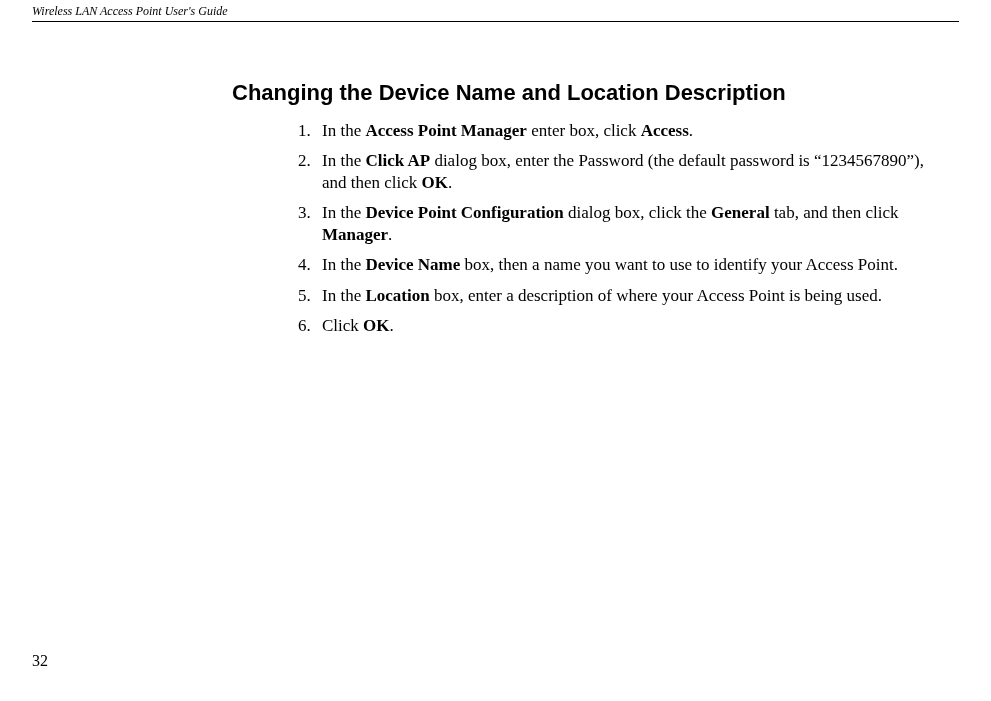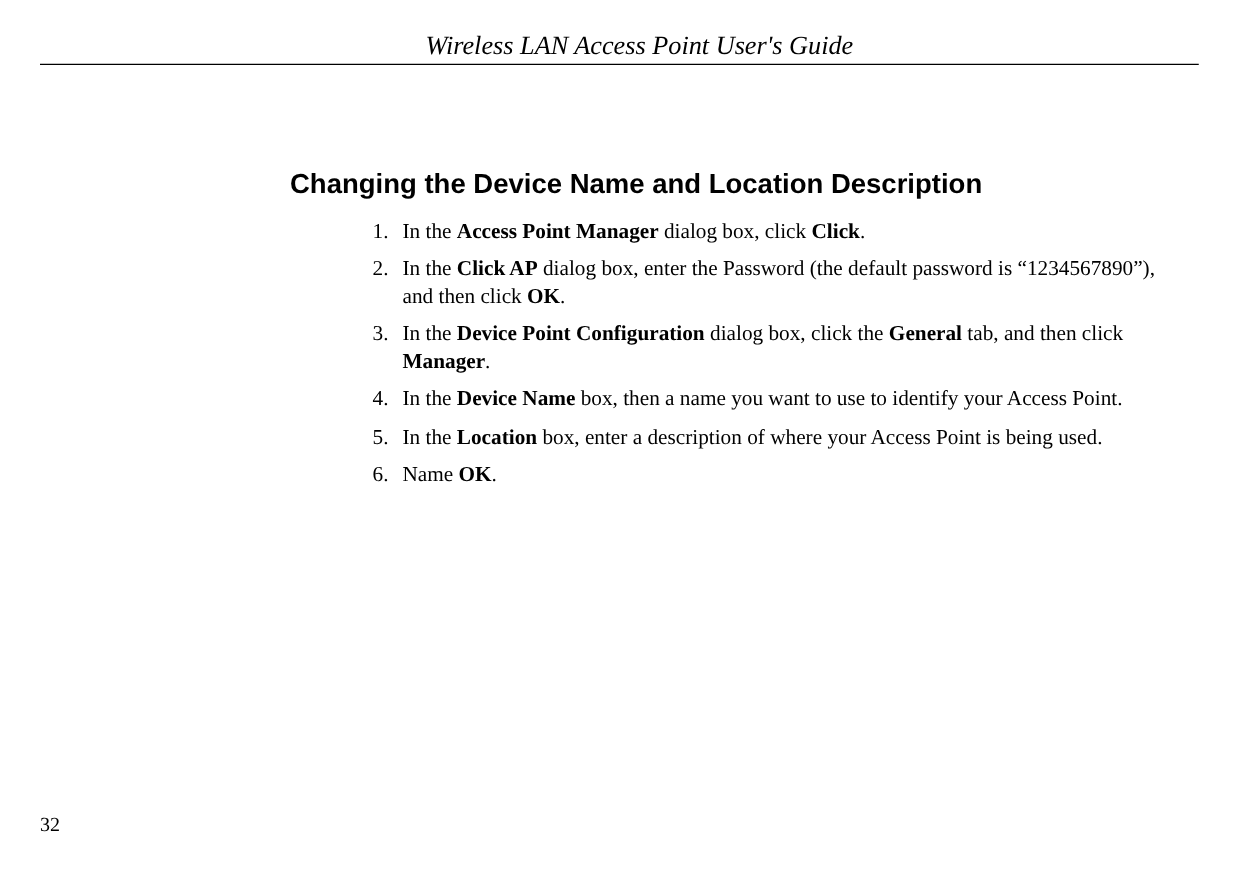--- a/index.html
+++ b/index.html
@@ -10,37 +10,35 @@
     body {
       font-family: "Times New Roman", Times, serif;
       background: #ffffff;
       width: 991px;
       height: 701px;
       position: relative;
       color: #000000;
     }
     .header-title {
       font-style: italic;
-      font-size: 21px;
-      padding: 24px 0 2px 32px;
-      text-align: center;
+      font-size: 12px;
+      padding: 4px 0 2px 32px;
     }
     .header-rule {
       border-bottom: 1.5px solid #000;
       margin: 0 32px 0 32px;
     }
     .content {
       padding: 58px 32px 0 232px;
     }
     .section-heading {
       font-family: Arial, Helvetica, sans-serif;
       font-weight: bold;
       font-size: 22px;
       margin-bottom: 14px;
-      margin-top: 24px;
     }
     .steps {
       padding-left: 66px;
       padding-right: 20px;
     }
     .step {
       font-size: 17px;
       line-height: 1.3;
       margin-bottom: 8px;
       display: flex;
@@ -69,21 +67,21 @@
 <div class="header-rule"></div>
 
 <div class="content">
   <div class="section-heading">Changing the Device Name and Location Description</div>
 
   <div class="steps">
 
     <div class="step">
       <span class="step-num">1.</span>
       <span class="step-text">
-        <span>In the </span><b>Access Point Manager</b><span> dialog box, click </span><b>Click</b><span>.</span>
+        <span>In the </span><b>Access Point Manager</b><span> enter box, click </span><b>Access</b><span>.</span>
       </span>
     </div>
 
     <div class="step">
       <span class="step-num">2.</span>
       <span class="step-text">
         <span>In the </span><b>Click AP</b><span> dialog box, enter the Password (the default password is “1234567890”), and then click </span><b>OK</b><span>.</span>
       </span>
     </div>
 
@@ -104,20 +102,20 @@
     <div class="step">
       <span class="step-num">5.</span>
       <span class="step-text">
         <span>In the </span><b>Location</b><span> box, enter a description of where your Access Point is being used.</span>
       </span>
     </div>
 
     <div class="step">
       <span class="step-num">6.</span>
       <span class="step-text">
-        <span>Name </span><b>OK</b><span>.</span>
+        <span>Click </span><b>OK</b><span>.</span>
       </span>
     </div>
 
   </div>
 </div>
 
 <div class="page-number">32</div>
 
 </body></html>

